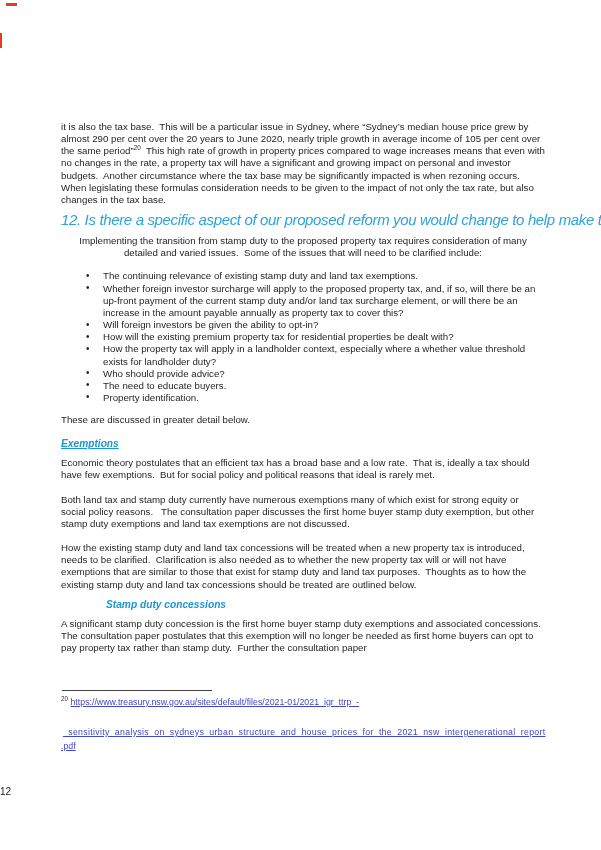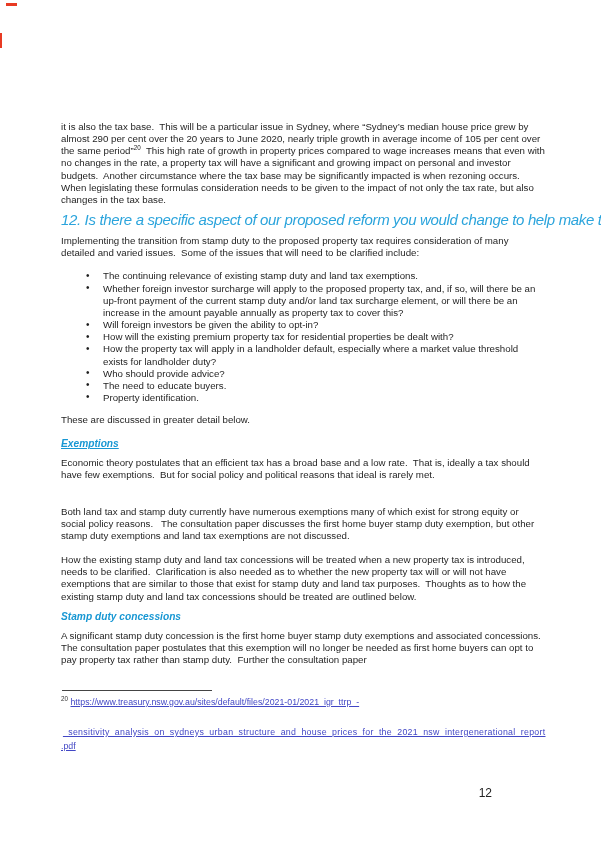--- a/index.html
+++ b/index.html
@@ -33,21 +33,21 @@
   .q-heading {
     margin: 7px 0 0 0;
     color: #2ba4dc;
     font-size: 15px;
     letter-spacing: -0.35px;
     white-space: nowrap;
     line-height: 13px;
     font-style: italic;
   }
 
-  .intro { margin-top: 9px; }
+  .intro { margin-top: 9px; text-align: center; }
 
   ul.issues {
     margin: 11px 0 0 0;
     padding: 0;
     list-style: none;
   }
   ul.issues li {
     position: relative;
     padding-left: 42px;
     white-space: pre-wrap;
@@ -62,24 +62,24 @@
 
   .sub-heading {
     margin: 0;
     color: #1797d3;
     font-weight: bold;
     font-style: italic;
     font-size: 10.2px;
     line-height: 13px;
   }
   .h-exemptions { margin-top: 11px; text-decoration: underline; }
-  .h-stamp { margin-top: 7px; }
+  .h-stamp { margin-top: 7px; margin-left: 45px; }
 
   .p-econ { margin-top: 7px; }
-  .p-both { margin-top: 24px; }
+  .p-both { margin-top: 12px; }
   .p-how  { margin-top: 12px; }
   .p-asig { margin-top: 7px; }
 
   .fn-separator {
     position: absolute;
     left: 62px; top: 690px;
     width: 150px; height: 1px;
     background: #444444;
   }
 
@@ -93,22 +93,22 @@
   .fn a {
     color: #4247c5;
     text-decoration: underline;
     cursor: pointer;
   }
   .fn .fn-line2 { padding-left: 2px; letter-spacing: 0.3px; margin-top: 16px; }
 
   .page-number {
     position: absolute;
     left: 0; top: 786px; width: 492px;
-    text-align: right;
-    font-size: 12px;
+    text-align: left;
+    font-size: 10px;
     color: #222222;
   }
 </style>
 </head>
 <body>
 
 <div class="red-mark red-mark-h"></div>
 <div class="red-mark red-mark-v"></div>
 
 <div class="content">
@@ -117,21 +117,21 @@
 
   <p class="q-heading">12. Is there a specific aspect of our proposed reform you would change to help make the proposal better?</p>
 
   <p class="para intro">Implementing the transition from stamp duty to the proposed property tax requires consideration of many detailed and varied issues.  Some of the issues that will need to be clarified include:</p>
 
   <ul class="issues">
     <li><span class="bullet-dot">•</span><span>The continuing relevance of existing stamp duty and land tax exemptions.</span></li>
     <li><span class="bullet-dot">•</span><span>Whether foreign investor surcharge will apply to the proposed property tax, and, if so, will there be an up-front payment of the current stamp duty and/or land tax surcharge element, or will there be an increase in the amount payable annually as property tax to cover this?</span></li>
     <li><span class="bullet-dot">•</span><span>Will foreign investors be given the ability to opt-in?</span></li>
     <li><span class="bullet-dot">•</span><span>How will the existing premium property tax for residential properties be dealt with?</span></li>
-    <li><span class="bullet-dot">•</span><span>How the property tax will apply in a landholder default, especially where a market value threshold exists for landholder duty?</span></li>
+    <li><span class="bullet-dot">•</span><span>How the property tax will apply in a landholder context, especially where a whether value threshold exists for landholder duty?</span></li>
     <li><span class="bullet-dot">•</span><span>Who should provide advice?</span></li>
     <li><span class="bullet-dot">•</span><span>The need to educate buyers.</span></li>
     <li><span class="bullet-dot">•</span><span>Property identification.</span></li>
   </ul>
 
   <p class="para after-bullets">These are discussed in greater detail below.</p>
 
   <p class="sub-heading h-exemptions">Exemptions</p>
   <p class="para p-econ">Economic theory postulates that an efficient tax has a broad base and a low rate.  That is, ideally a tax should have few exemptions.  But for social policy and political reasons that ideal is rarely met.</p>
   <p class="para p-both">Both land tax and stamp duty currently have numerous exemptions many of which exist for strong equity or social policy reasons.   The consultation paper discusses the first home buyer stamp duty exemption, but other stamp duty exemptions and land tax exemptions are not discussed.</p>

